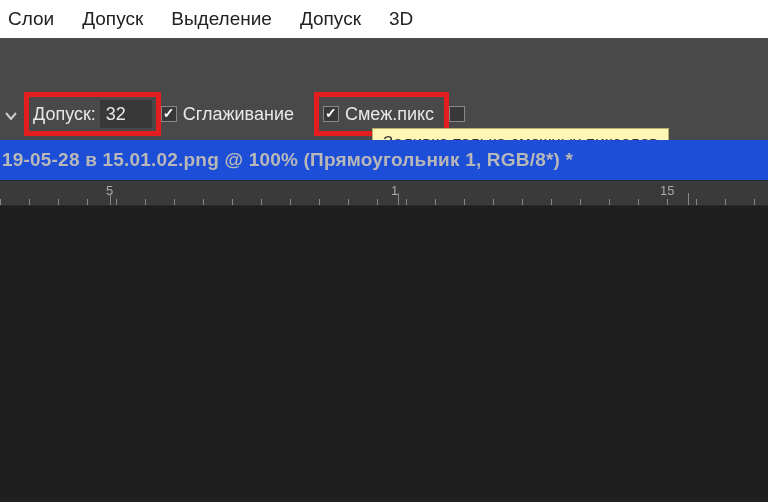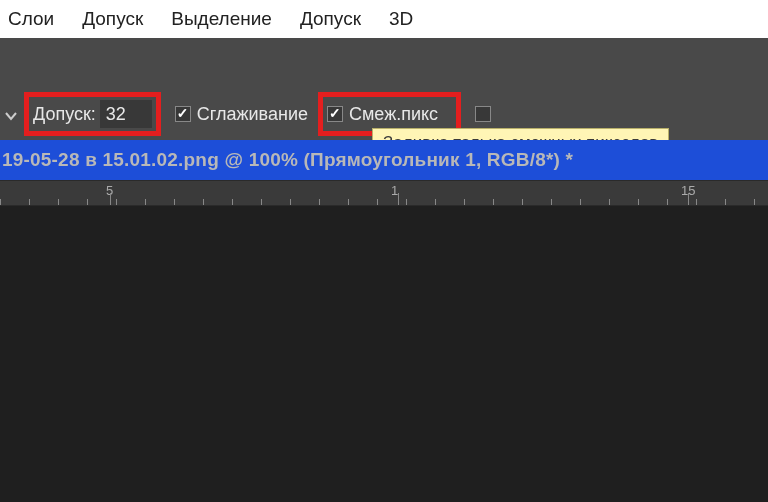--- a/index.html
+++ b/index.html
@@ -61,43 +61,42 @@
       border: none;
       width: 52px;
       height: 28px;
       font-size: 18px;
       padding: 0 6px;
       outline: none;
     }
     .checkbox-group {
       display: flex;
       align-items: center;
-      margin-left: 14px;
       gap: 6px;
     }
     .checkbox {
       width: 16px;
       height: 16px;
       border: 1px solid #888;
       background: #383838;
       position: relative;
       display: inline-block;
     }
     .checkbox.checked::after {
       content: "✓";
       position: absolute;
       color: #fff;
       font-size: 14px;
       font-weight: bold;
       left: 1px;
       top: -2px;
     }
     .contiguous-box {
-      margin-left: 10px;
-      padding-right: 18px;
+      margin-left: 20px;
+      padding-right: 10px;
     }
     .tooltip {
       position: absolute;
       background: #fff5b5;
       border: 1px solid #b8b06a;
       color: #3a3a3a;
       font-size: 17px;
       padding: 4px 10px;
       left: 372px;
       top: 40px;
@@ -188,21 +187,21 @@
   <div class="tooltip">Заливка только смежных пикселов</div>
 </div>
 
 <div class="doc-tab-area">
   <span class="doc-title">19-05-28 в 15.01.02.png @ 100% (Прямоугольник 1, RGB/8*) *</span>
 </div>
 
 <div class="ruler">
   <span class="ruler-label" style="left:106px">5</span>
   <span class="ruler-label" style="left:391px">1</span>
-  <span class="ruler-label" style="left:681px">15</span>
+  <span class="ruler-label" style="left:660px">15</span>
 <div class="ruler-tick minor" style="left: 0px;"></div>
     <div class="ruler-tick minor" style="left: 29px;"></div>
     <div class="ruler-tick minor" style="left: 58px;"></div>
     <div class="ruler-tick minor" style="left: 87px;"></div>
     <div class="ruler-tick minor" style="left: 116px;"></div>
     <div class="ruler-tick minor" style="left: 145px;"></div>
     <div class="ruler-tick minor" style="left: 174px;"></div>
     <div class="ruler-tick minor" style="left: 203px;"></div>
     <div class="ruler-tick minor" style="left: 232px;"></div>
     <div class="ruler-tick minor" style="left: 261px;"></div>

